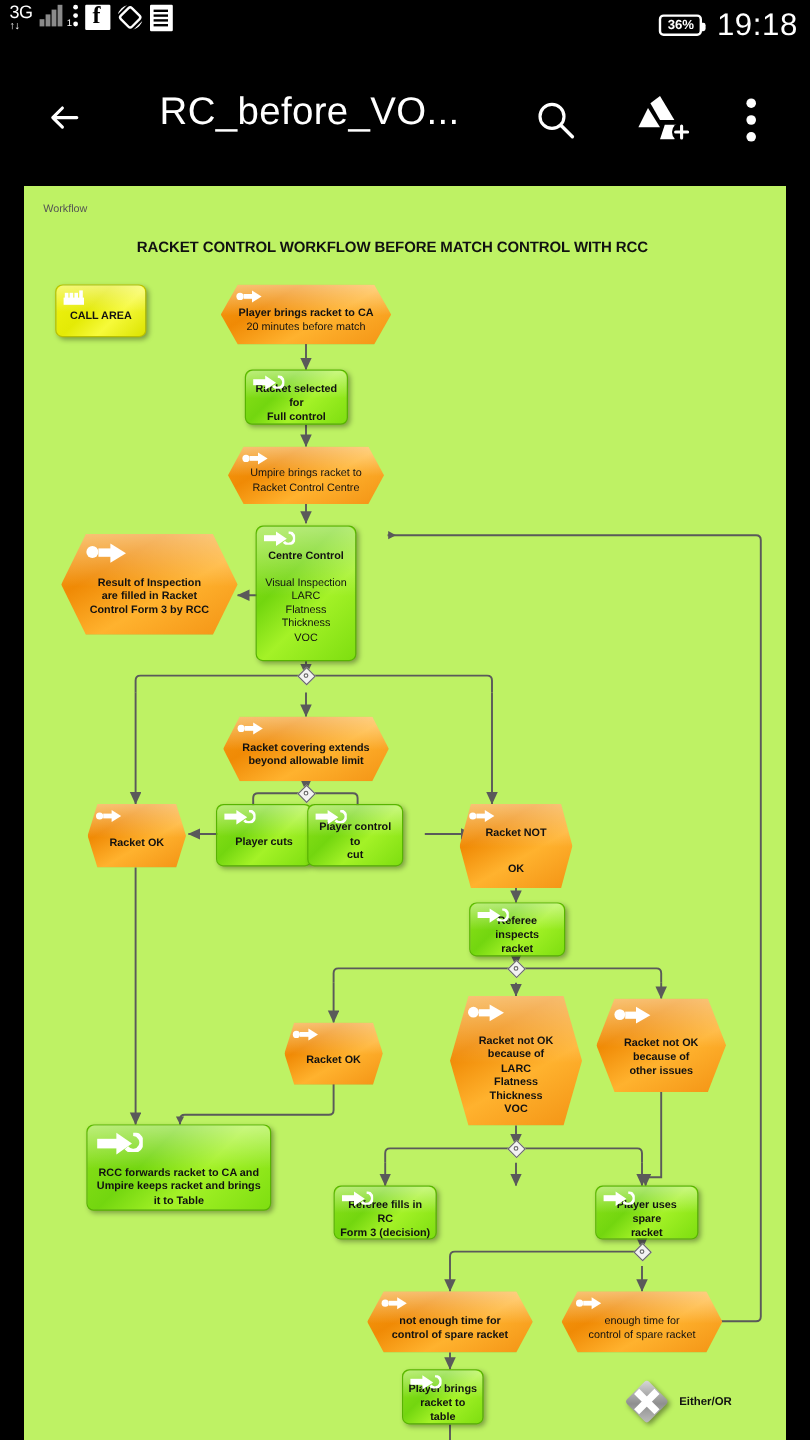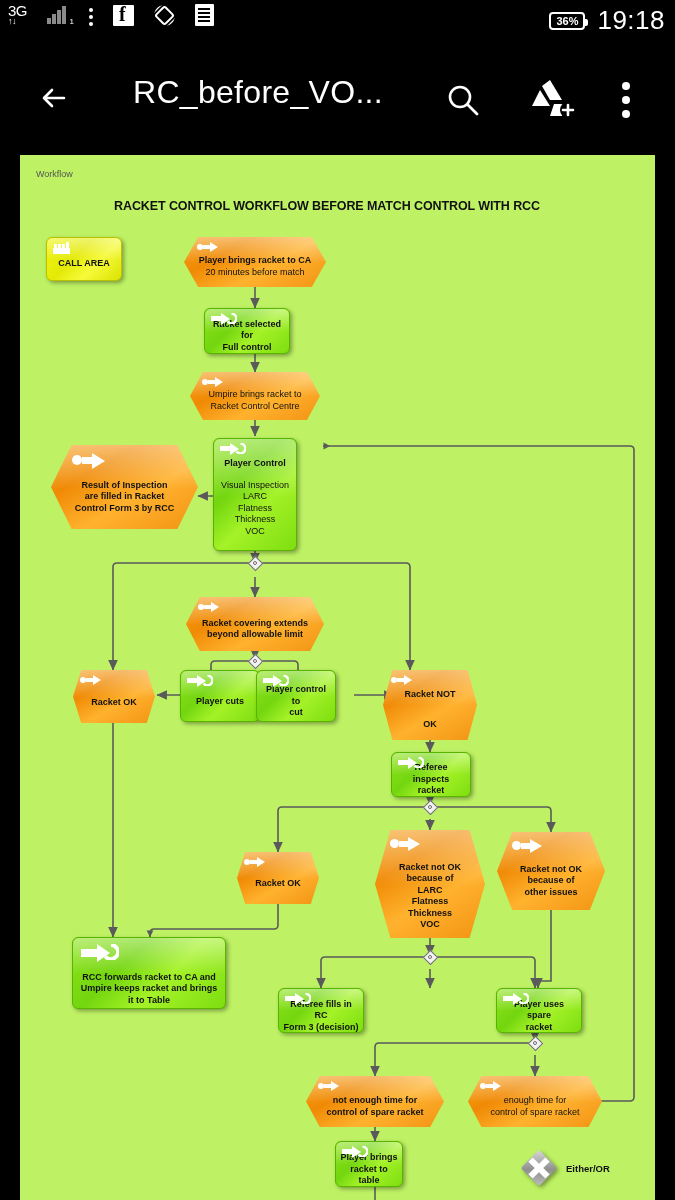--- a/index.html
+++ b/index.html
@@ -2,21 +2,21 @@
 <html><head>
 <meta charset="utf-8">
 <style>
   * { margin:0; padding:0; box-sizing:border-box; }
   html,body { width:675px; height:1200px; background:#000; overflow:hidden;
               font-family:"Liberation Sans", sans-serif; }
 
   
   #statusbar { position:absolute; left:0; top:0; width:675px; height:46px;
                background:#000; color:#fff; }
-  .sb-left { position:absolute; left:8px; top:4px; display:flex; align-items:flex-end; gap:20px; }
+  .sb-left { position:absolute; left:8px; top:4px; display:flex; align-items:flex-start; gap:6px; }
   .net3g { font-size:15px; line-height:13px; font-weight:400; letter-spacing:-.5px; }
   .net3g .arrows { display:block; font-size:9px; line-height:9px; }
   .sigbars { width:22px; height:20px; position:relative; }
   .sigbars i { position:absolute; bottom:2px; background:#8a8a8a; display:block; }
   .sigbars i.b1 { left:0; width:4px; height:6px; }
   .sigbars i.b2 { left:5px; width:4px; height:10px; }
   .sigbars i.b3 { left:10px; width:4px; height:14px; }
   .sigbars i.b4 { left:15px; width:4px; height:18px; background:#8a8a8a; }
   .sigbars .one { position:absolute; right:-5px; bottom:0; font-size:8px; color:#fff; }
   .kebab-sm { width:4px; display:flex; flex-direction:column; gap:3px; }
@@ -372,21 +372,21 @@
       <div class="gloss"></div>
       <div class="nicon">
         <div class="arrow-gear">
             <div class="shaft"></div>
             <div class="head"></div>
           <svg class="gear" viewBox="0 0 11 11">
               <path d="M5.5 0.6 A4.9 4.9 0 1 1 1.6 8.6" stroke="#fff" stroke-width="2.4" fill="none"></path>
             </svg>
         </div>
       </div>
-      <div class="lbl" style="margin-top:19px;">Player Control</div>
+      <div class="lbl" style="margin-top:19px;">Centre Control</div>
       <div class="sub" style="margin-top:10px; white-space:pre-line;">Visual Inspection
 LARC
 Flatness
 Thickness
 VOC</div>
     </div>
 
     <div class="node hexo2" style="left:31px; top:290px; width:147px; height:84px;">
       <div class="gloss"></div>
       <div class="nicon" style="left:14%; top:8px;">

